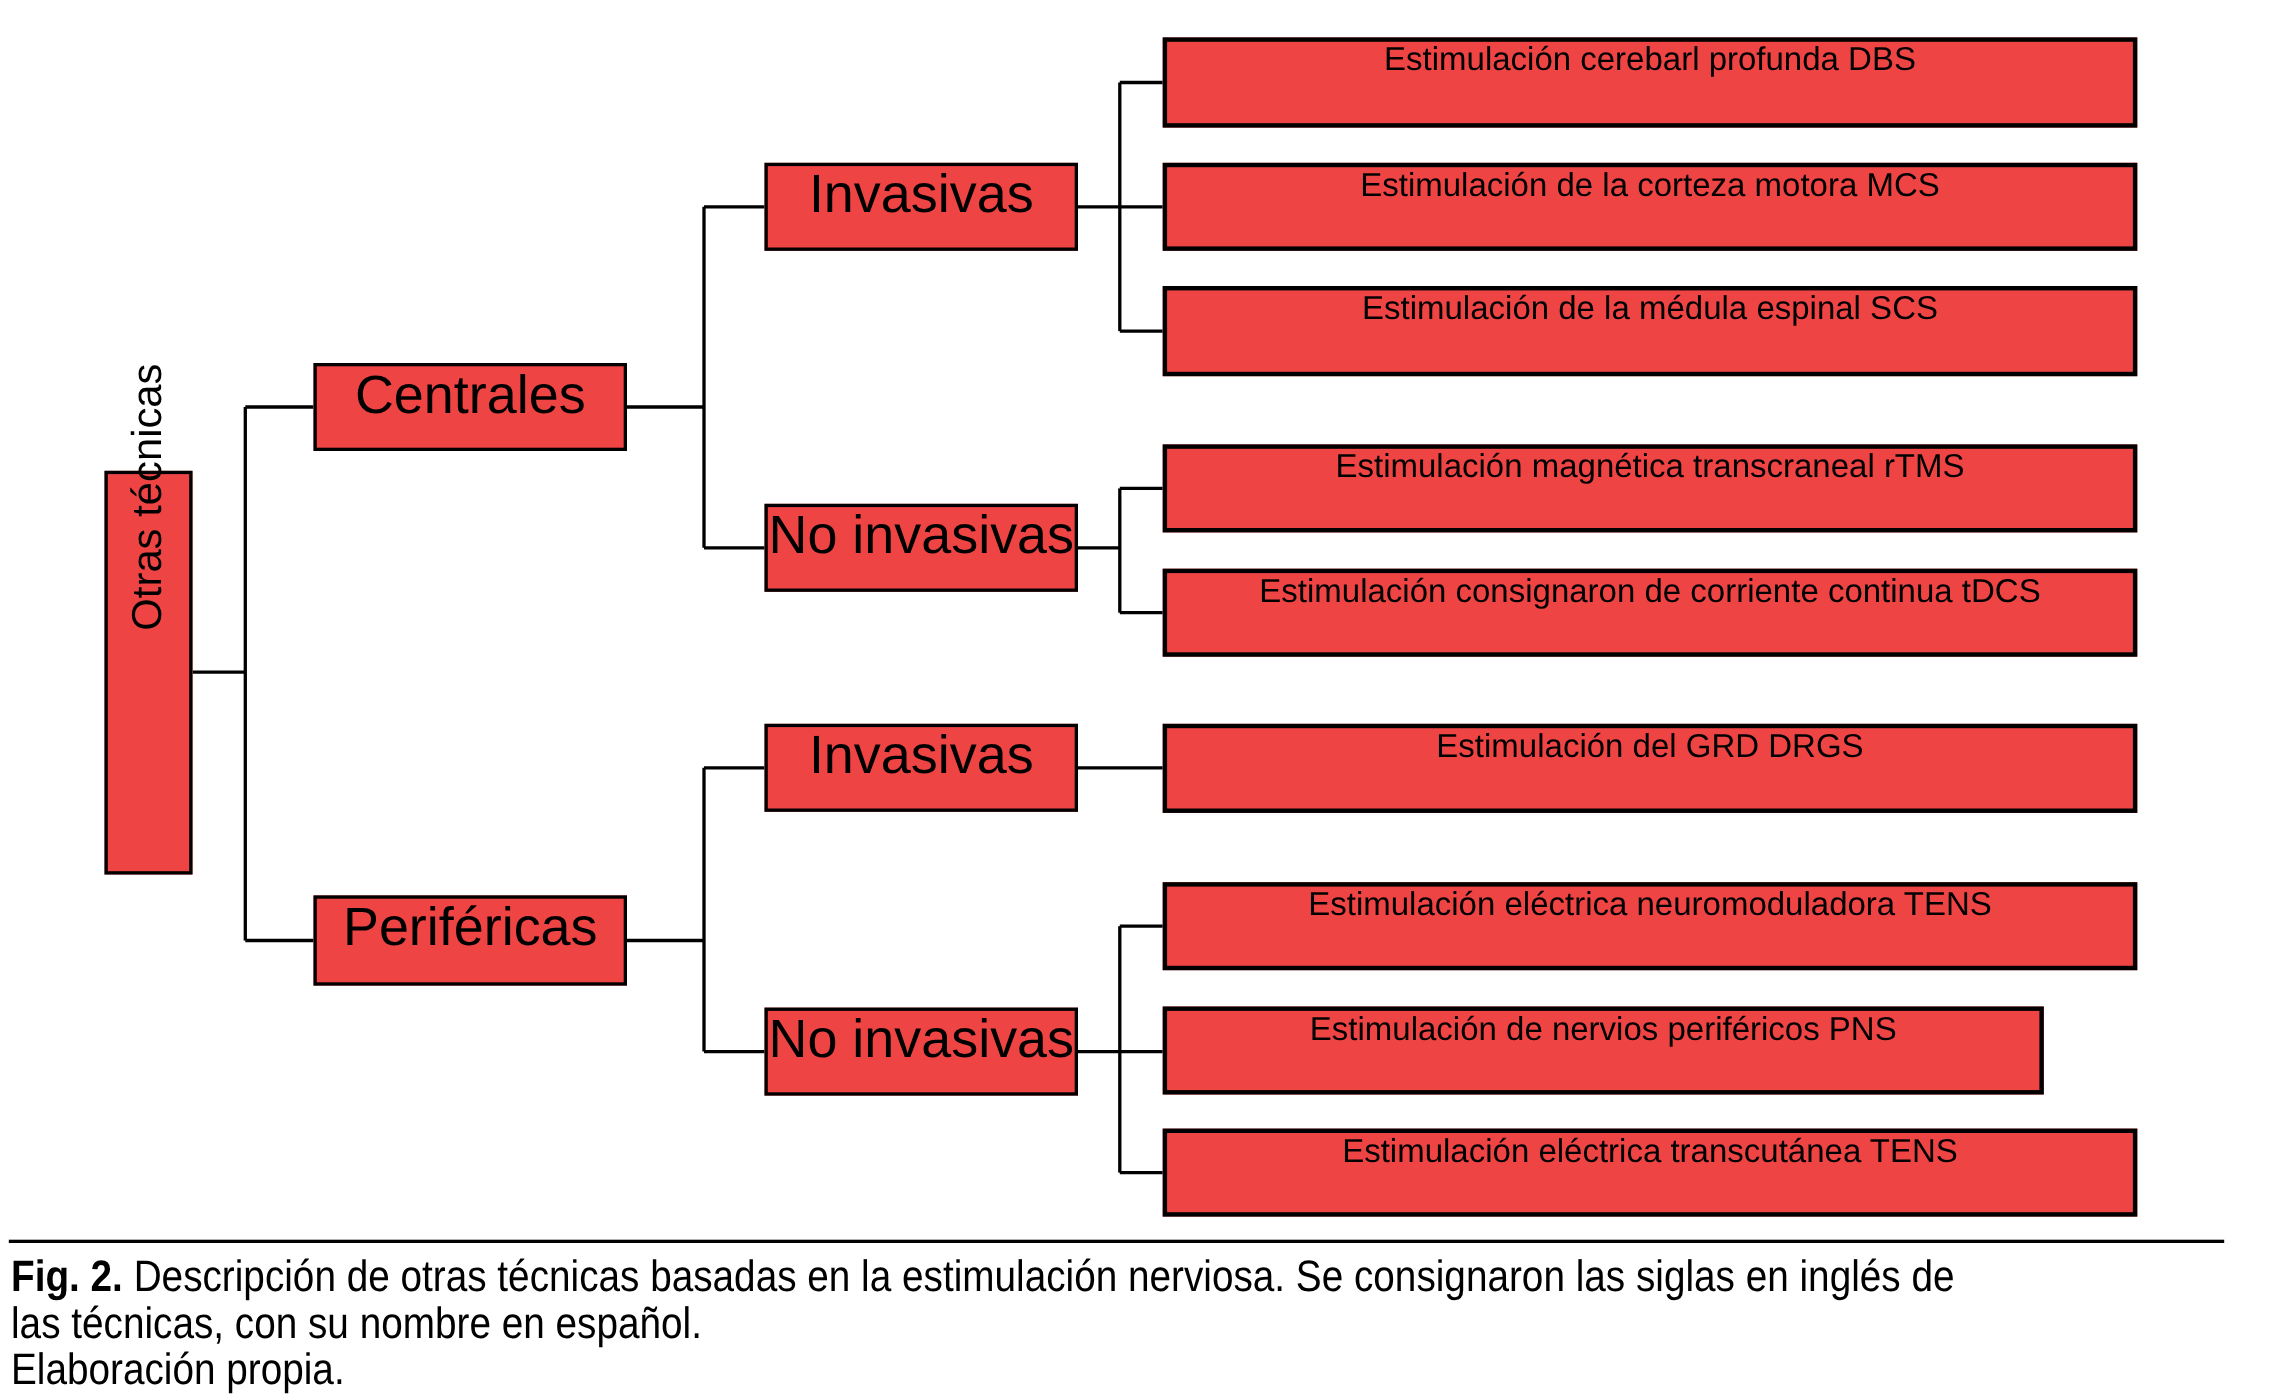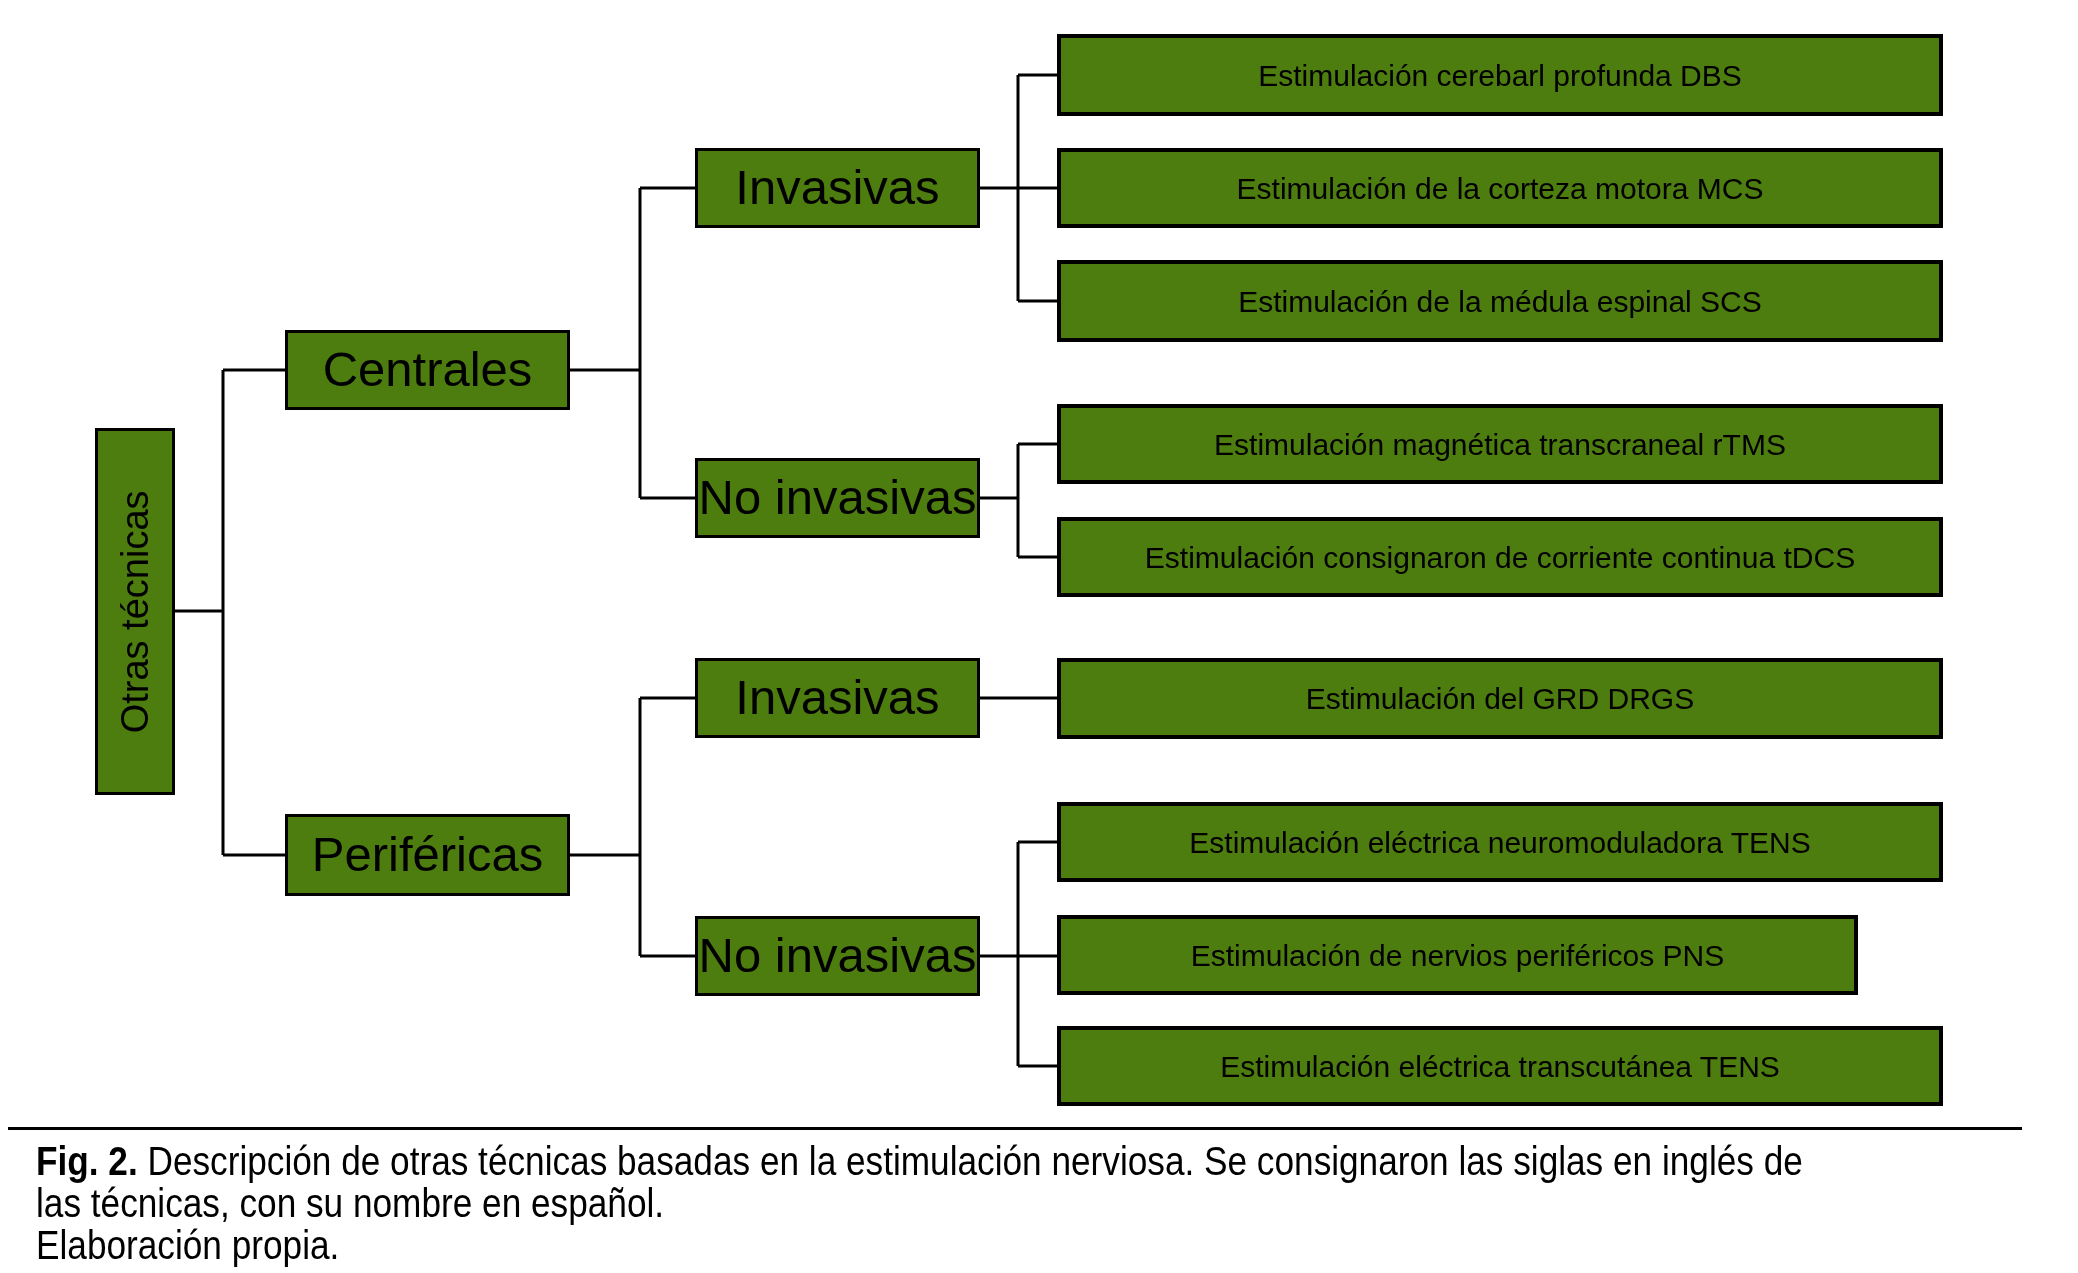--- a/index.html
+++ b/index.html
@@ -8,23 +8,23 @@
     width: 2078px;
     height: 1273px;
     background: #ffffff;
     font-family: "Liberation Sans", sans-serif;
     color: #000000;
     overflow: hidden;
   }
   #wires { position: absolute; left: 0; top: 0; width: 2078px; height: 1273px; }
   .node {
     position: absolute;
-    background: #4d7c0f;
+    background: #ef4444;
     display: flex;
-    align-items: center;
+    align-items: flex-start;
     justify-content: center;
     text-align: center;
     box-sizing: border-box;
     line-height: 1.1;
   }
   .mid  { border: 3px solid #000000; font-size: 49px; }
   .leaf { border: 4px solid #000000; font-size: 30px; padding: 0 14px; }
   .rootbox { border: 3px solid #000000; font-size: 38px; }
   .rootbox .vtext { transform: rotate(-90deg); white-space: nowrap; }
   .node span { white-space: nowrap; }
@@ -51,21 +51,20 @@
     position: absolute;
     left: 8px; top: 1127px;
     width: 2014px; height: 3px;
     background: #000000;
   }
   .caption {
     position: absolute;
     left: 10px; top: 1140px;
     font-size: 40px;
     line-height: 42px;
-    margin-left: 26px;
   }
   .caption .cline {
     white-space: nowrap;
     transform: scaleX(0.88);
     transform-origin: left center;
   }
   .caption .figno { font-weight: bold; }
 </style>
 </head>
 <body>

